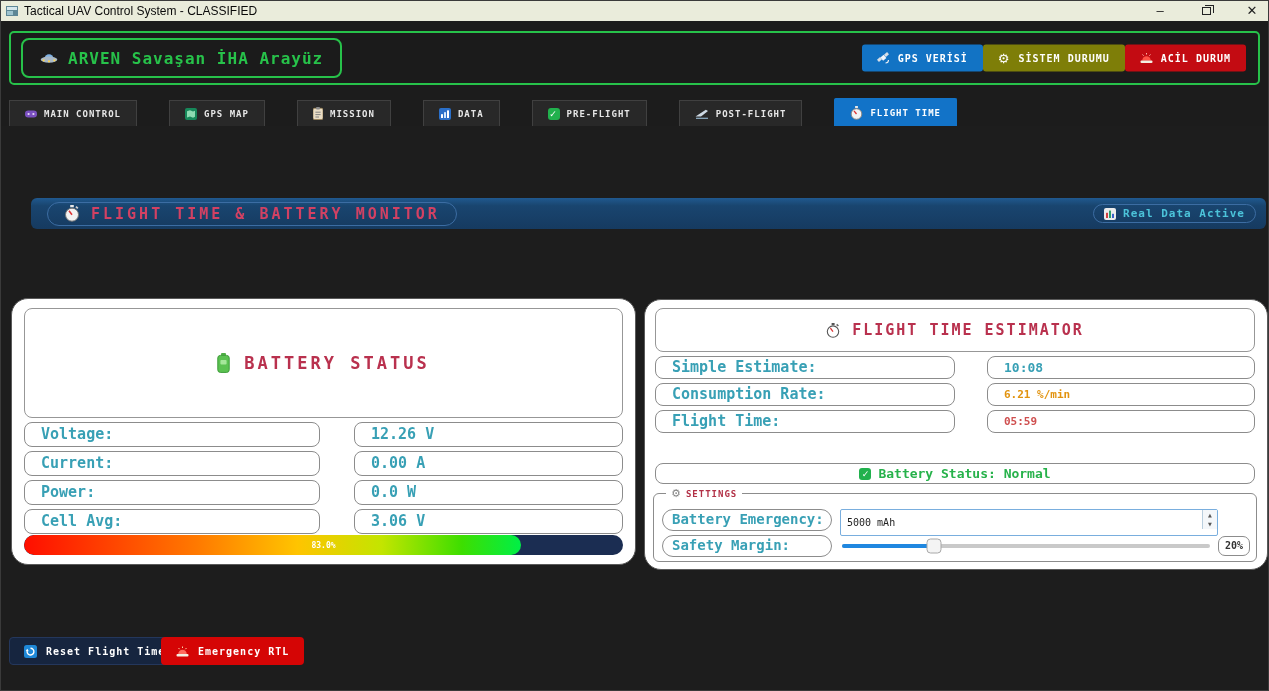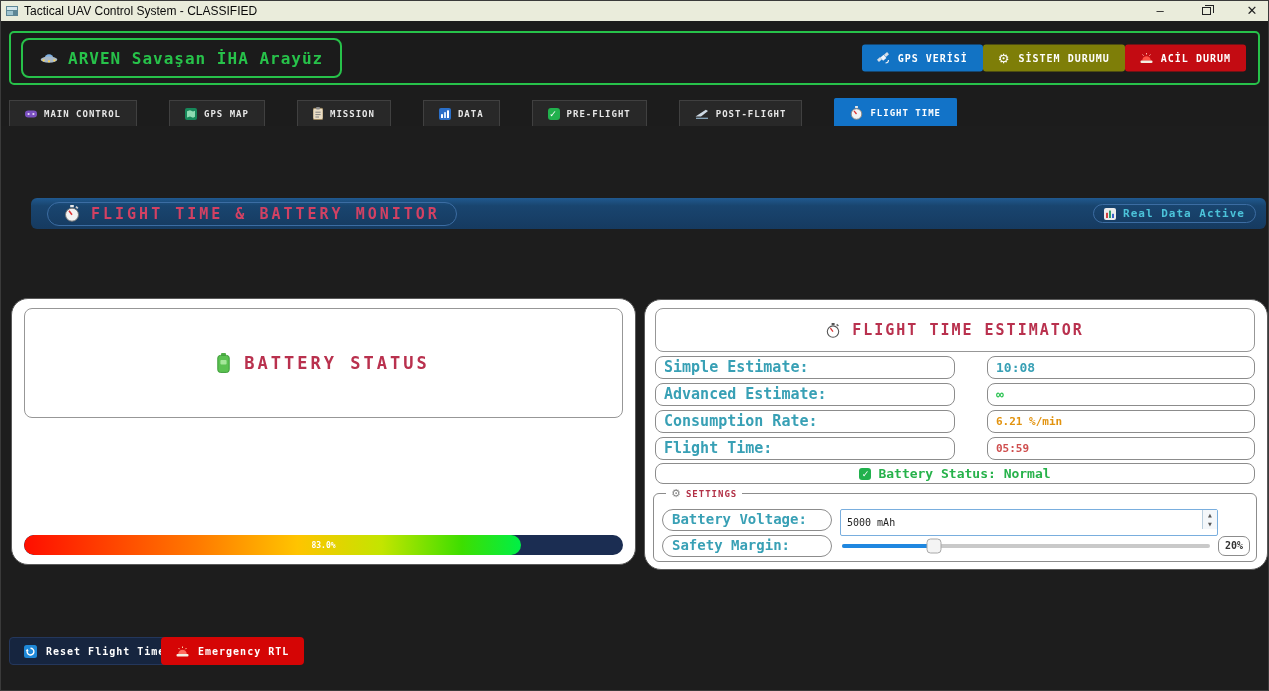--- a/index.html
+++ b/index.html
@@ -71,21 +71,21 @@
   .bp-title {
     position:absolute; left:12px; right:12px; top:9px; height:110px;
     border:1.5px solid #979797; border-radius:8px; background:#fff;
     display:flex; align-items:center; justify-content:center; gap:14px;
     color:#b9314e; font-size:17px; font-weight:bold; letter-spacing:3px;
   }
   .bp-rows { position:absolute; left:12px; right:12px; top:123px; }
   .row { display:flex; gap:8px; margin-bottom:4px; }
   .cell {
     border:1.5px solid #8c8c8c; border-radius:8px; background:#fff;
-    font-size:15px; font-weight:bold; color:#38a0b5; padding:2px 0 0 8px;
+    font-size:15px; font-weight:bold; color:#38a0b5; padding:2px 0 0 16px;
   }
   .bp-rows .cell { height:25px; }
   .lbl { width:296px; }
   .val { flex:1;margin-left:26px; }
   .progress {
     position:absolute; left:12px; right:12px; bottom:9px; height:20px;
     border-radius:10px; background:#1b2d52; overflow:hidden;
   }
   .progress-fill {
     height:100%; border-radius:10px;
@@ -323,20 +323,38 @@
       <div class="bp-title">
         <span>
             <svg width="13" height="20">
               <rect x="4" y="0" width="5" height="2.6" rx="1" fill="#4fae45"></rect>
               <rect x="0.8" y="2.4" width="11.4" height="17" rx="2.6" fill="#5bc251" stroke="#3e9c3a" stroke-width="1"></rect>
               <rect x="3.4" y="7" width="6.2" height="4.6" rx="1" fill="#a5e79a"></rect>
             </svg>
           </span>
         <span>BATTERY STATUS</span>
       </div>
+      <div class="bp-rows">
+        <div class="row">
+          <div class="cell lbl">Voltage:</div>
+          <div class="cell val">12.26 V</div>
+        </div>
+        <div class="row">
+          <div class="cell lbl">Current:</div>
+          <div class="cell val">0.00 A</div>
+        </div>
+        <div class="row">
+          <div class="cell lbl">Power:</div>
+          <div class="cell val">0.0 W</div>
+        </div>
+        <div class="row">
+          <div class="cell lbl">Cell Avg:</div>
+          <div class="cell val">3.06 V</div>
+        </div>
+      </div>
       <div class="progress">
         <div class="progress-fill" style="width: 83%;"></div>
         <div class="progress-pct">83.0%</div>
       </div>
     </div>
 
     <div class="panel estimator-panel">
       <div class="ep-title">
         <span>
             <svg width="14" height="15">
@@ -346,43 +364,39 @@
               <line x1="7" y1="8.6" x2="4.4" y2="5.2" stroke="#d33" stroke-width="1.3"></line>
             </svg>
           </span>
         <span>FLIGHT TIME ESTIMATOR</span>
       </div>
       <div class="ep-rows">
         <div class="row">
           <div class="cell lbl">Simple Estimate:</div>
           <div class="cell val" style="color: rgb(56, 160, 181);">10:08</div>
         </div>
-        <div class="row">
-          <div class="cell lbl">Advanced Estimate:</div>
-          <div class="cell val" style="color: rgb(47, 196, 85);">∞</div>
-        </div>
         <div class="row small-val">
           <div class="cell lbl">Consumption Rate:</div>
           <div class="cell val" style="color: rgb(226, 147, 15);">6.21 %/min</div>
         </div>
         <div class="row small-val">
           <div class="cell lbl">Flight Time:</div>
           <div class="cell val" style="color: rgb(207, 79, 79);">05:59</div>
         </div>
       </div>
       <div class="status-row">
         <span class="chk-sq">✓</span>
         <span style="color: rgb(39, 178, 75);">Battery Status: Normal</span>
       </div>
       <fieldset class="settings">
         <legend>
           <span class="gear-glyph">⚙</span>
           <span>SETTINGS</span>
         </legend>
-        <div class="pill-lbl" style="top:10px;">Battery Voltage:</div>
+        <div class="pill-lbl" style="top:10px;">Battery Emergency:</div>
         <input class="spinbox" value="5000 mAh" style="">
         <div class="spin-arrows">
           <span>▲</span>
           <span>▼</span>
         </div>
         <div class="pill-lbl" style="top:36px;">Safety Margin:</div>
         <div class="slider">
           <div class="slider-track"></div>
           <div class="slider-fill" style="width: 25%;"></div>
           <div class="slider-handle" style="left: 25%;"></div>

